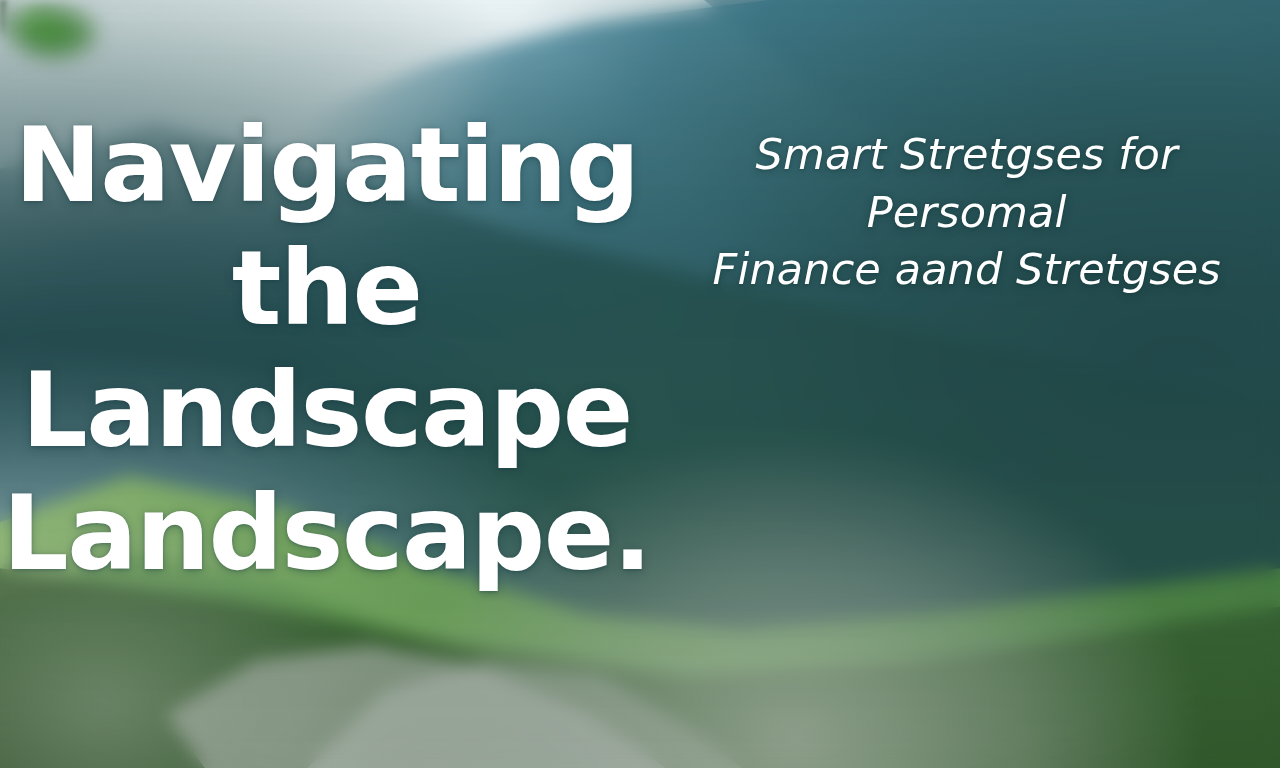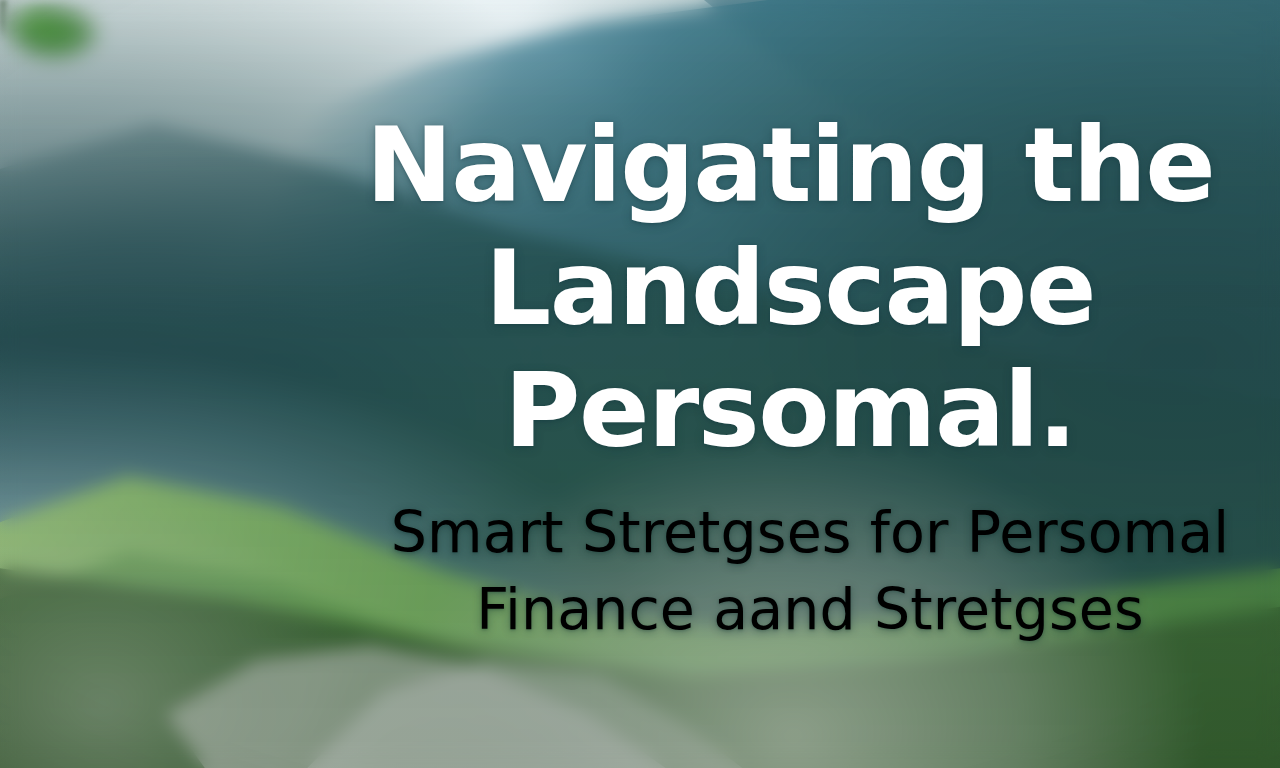--- a/index.html
+++ b/index.html
@@ -274,22 +274,22 @@
         rgba(12,42,52,0.08) 62%,
         rgba(12,42,52,0.03) 82%,
         rgba(12,42,52,0.0) 100%);
   }
 
   
   .content {
     position: absolute;
     inset: 0;
     display: flex;
-    flex-direction: column;
-    align-items: flex-end;
+    flex-direction: row;
+    align-items: flex-start;
     padding-top: 104px;
     box-sizing: border-box;
   }
 
   .headline {
     margin: 0;
     width: 980px;
     text-align: center;
     color: #ffffff;
     font-family: "DejaVu Sans", "Liberation Sans", sans-serif;
@@ -302,29 +302,30 @@
       0 1px 3px rgba(18,52,60,0.28);
   }
   .headline .hl-line {
     display: block;
   }
 
   .subhead {
     margin: 22px 0 0 0;
     width: 940px;
     text-align: center;
-    color: #000000;
+    color: #ffffff;
     font-family: "DejaVu Sans", "Liberation Sans", sans-serif;
     font-weight: 400;
-    font-size: 57px;
+    font-size: 43px;
     line-height: 1.34;
     letter-spacing: 0.1px;
     text-shadow:
       0 2px 9px rgba(16,48,44,0.40),
       0 1px 3px rgba(16,48,44,0.30);
+    font-style: italic;
   }
   .subhead .sub-line {
     display: block;
   }
 </style>
 </head>
 <body>
 
 <div class="poster">
 
@@ -349,21 +350,21 @@
   <div class="bg-tree-trunk"></div>
   <div class="bg-layer bg-blur-pass"></div>
   <div class="bg-layer bg-scrim"></div>
   <div class="bg-layer bg-vignette"></div>
 
   <div class="content">
 
     <h1 class="headline">
       <span class="hl-line">Navigating the</span>
       <span class="hl-line">Landscape</span>
-      <span class="hl-line">Persomal.</span>
+      <span class="hl-line">Landscape.</span>
     </h1>
 
     <p class="subhead">
       <span class="sub-line">Smart Stretgses for Persomal</span>
       <span class="sub-line">Finance aand Stretgses</span>
     </p>
 
   </div>
 </div>
 

